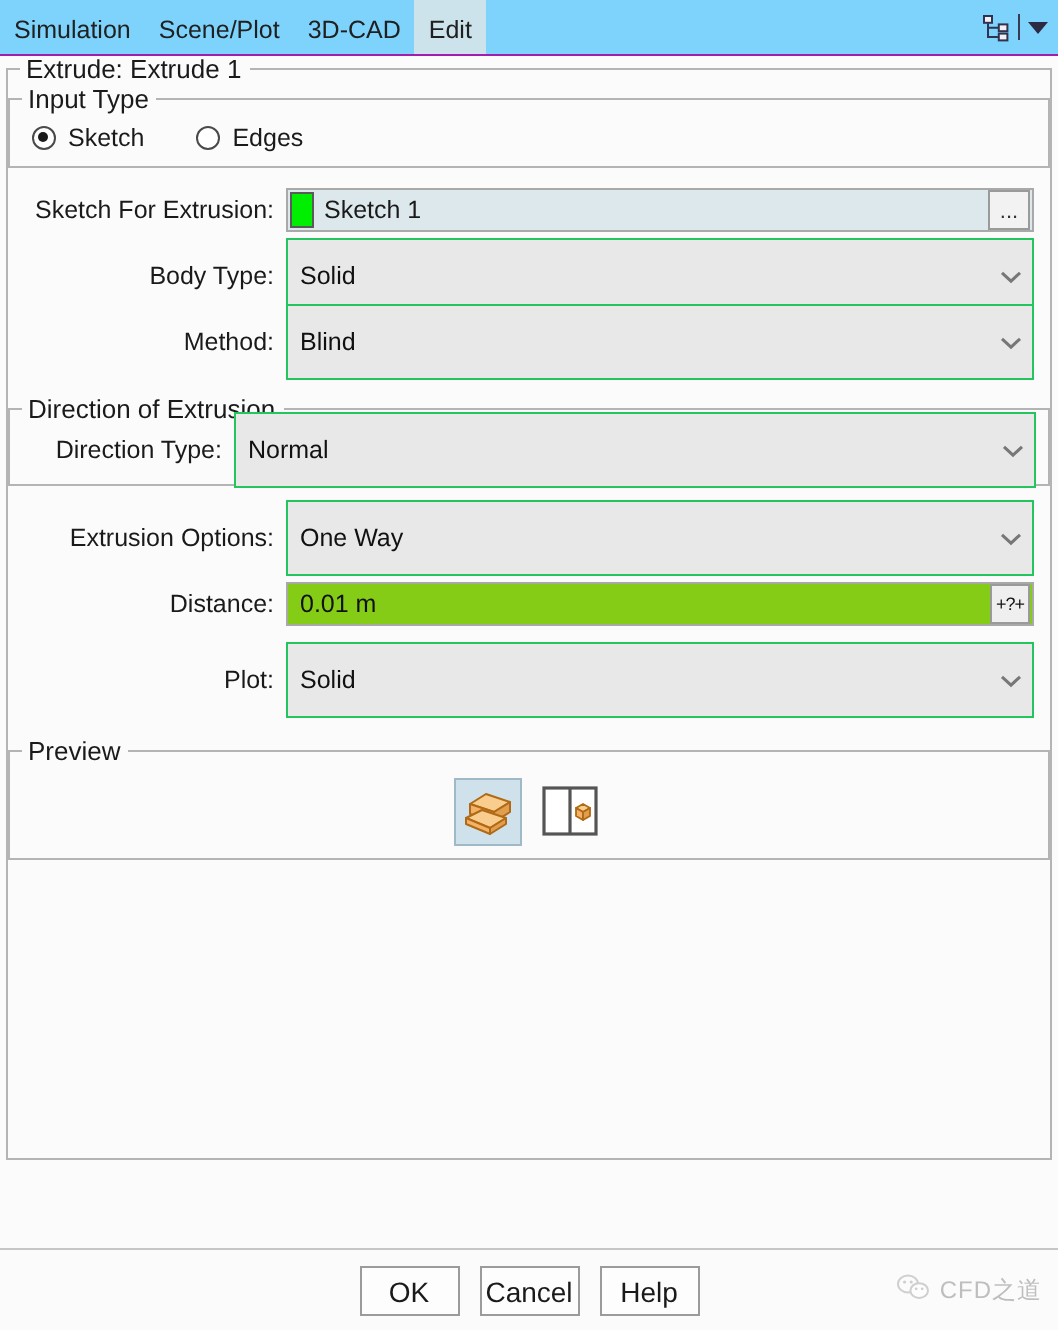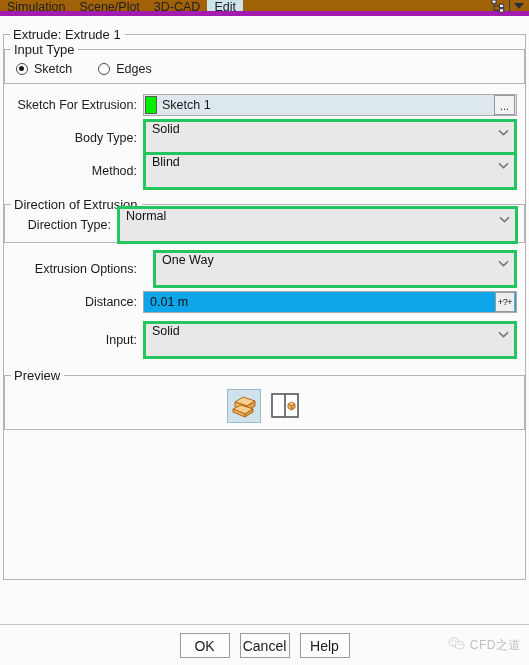--- a/index.html
+++ b/index.html
@@ -8,25 +8,25 @@
     width: 529px; height: 665px;
     background: #fbfbfb;
     font-family: "Liberation Sans", "DejaVu Sans", sans-serif;
     font-size: 12px;
     color: #1a1a1a;
     overflow: hidden;
   }
 
   
   .tabbar {
-    height: 16px;
-    background: #a16207;
+    height: 28px;
+    background: #7dd3fc;
     display: flex;
     align-items: stretch;
-    border-bottom: 5px solid #a21caf;
+    border-bottom: 1px solid #a21caf;
     position: relative;
   }
   .tab {
     padding: 2px 7px 0 7px;
     display: flex;
     align-items: center;
     font-size: 12.5px;
     color: #202020;
     white-space: nowrap;
   }
@@ -125,23 +125,23 @@
     display: flex;
     align-items: center;
     min-width: 0;
   }
 
   
   .combo {
     flex: 1 1 auto;
     height: 38px;
     background: #e8e8e8;
-    border: 3px solid #22c55e;
-    display: flex;
-    align-items: flex-start;
+    border: 1px solid #22c55e;
+    display: flex;
+    align-items: center;
     position: relative;
     min-width: 0;
   }
   .combo .val {
     padding-left: 6px;
     font-size: 12.5px;
     color: #111;
     white-space: nowrap;
     overflow: hidden;
     text-overflow: ellipsis;
@@ -154,21 +154,21 @@
     align-items: center;
     justify-content: center;
     flex: 0 0 auto;
   }
   .chev svg { display:block; }
 
   
   .textinput {
     flex: 1 1 auto;
     height: 22px;
-    background: #0ea5e9;
+    background: #84cc16;
     border: 1px solid #a9a9a9;
     display: flex;
     align-items: center;
     min-width: 0;
   }
   .textinput .val {
     padding-left: 6px;
     font-size: 12.5px;
     color: #111;
     flex: 1 1 auto;
@@ -398,21 +398,21 @@
             <span class="chev">
               <svg width="11" height="7" viewBox="0 0 11 7">
                   <path d="M1 1.4 L5.5 5.6 L10 1.4" fill="none" stroke="#777" stroke-width="1.5"></path>
                 </svg>
             </span>
           </div>
         </div>
       </div>
     </fieldset>
 
-    <div class="row" style="margin-top:14px;gap:10px;">
+    <div class="row" style="margin-top:14px;">
       <div class="lbl">Extrusion Options:</div>
       <div class="field">
         <div class="combo">
           <span class="val">One Way</span>
           <span class="chev">
             <svg width="11" height="7" viewBox="0 0 11 7">
                 <path d="M1 1.4 L5.5 5.6 L10 1.4" fill="none" stroke="#777" stroke-width="1.5"></path>
               </svg>
           </span>
         </div>
@@ -423,21 +423,21 @@
       <div class="lbl">Distance:</div>
       <div class="field">
         <div class="textinput">
           <span class="val">0.01 m</span>
           <span class="unit-btn">+?+</span>
         </div>
       </div>
     </div>
 
     <div class="row" style="margin-top:14px;">
-      <div class="lbl">Input:</div>
+      <div class="lbl">Plot:</div>
       <div class="field">
         <div class="combo">
           <span class="val">Solid</span>
           <span class="chev">
             <svg width="11" height="7" viewBox="0 0 11 7">
                 <path d="M1 1.4 L5.5 5.6 L10 1.4" fill="none" stroke="#777" stroke-width="1.5"></path>
               </svg>
           </span>
         </div>
       </div>

